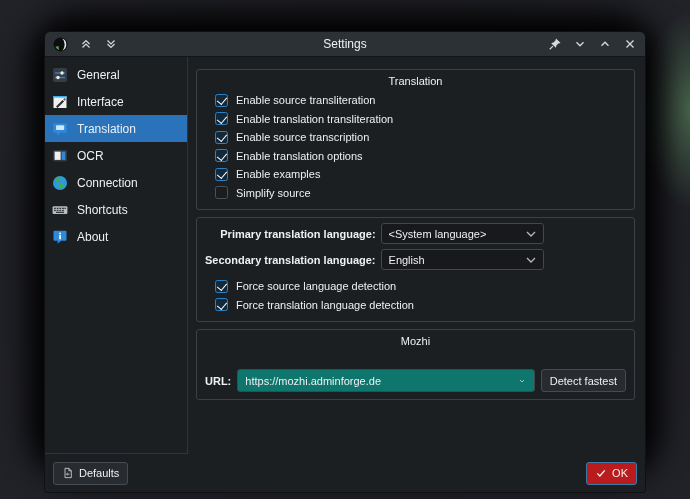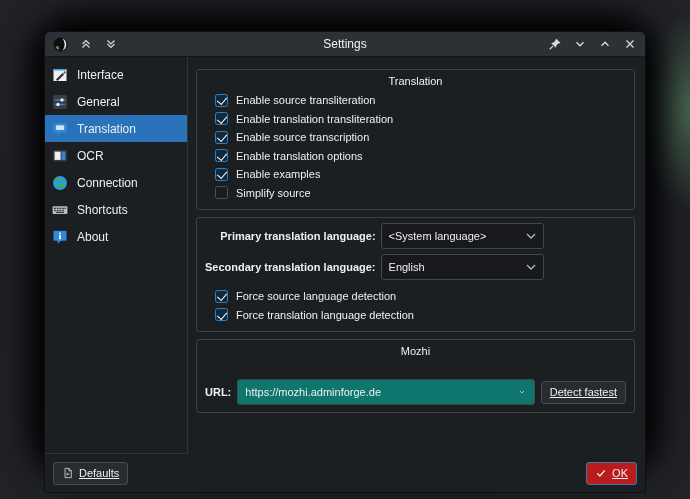--- a/index.html
+++ b/index.html
@@ -49,33 +49,33 @@
   .checkbox.checked { background:#12293c; border:1px solid #2e82c4; }
   .checkbox.checked::after {
     content:""; position:absolute; left:3px; top:0.5px; width:4.5px; height:8px;
     border-right:1.6px solid #fff; border-bottom:1.6px solid #fff; transform:rotate(40deg);
   }
   .checkbox.unchecked { background:#1a1d20; border:1px solid #4b5157; }
   .fieldgrid { display:grid; grid-template-columns:max-content 163px; gap:5px 5px; align-items:center; justify-content:start; margin:2px 0 7px; }
   .field-label { font-size:11px; text-align:right; white-space:nowrap;font-weight:bold; }
   .combobox {
     height:21px; background:#17191c; border:1px solid #41474d; border-radius:3px;
-    display:flex; align-items:center; padding:12px 7px; font-size:11px; gap:6px;
+    display:flex; align-items:center; padding:0 7px; font-size:11px; gap:6px;
   }
   .combobox .val { flex:1; white-space:nowrap; overflow:hidden; }
   .combo-arrow svg { width:10px; height:8px; display:block; }
   .url-row { display:flex; align-items:center; gap:6px; font-size:11px; margin-top:18px; }
   .url-combo { flex:1; height:23px; background:#0f766e; }
   
   .footer { height:38px; flex:none; display:flex; align-items:center; padding:0 8px; gap:7px; }
   .footer .spacer { flex:1; }
   .btn {
     height:23px; display:inline-flex; align-items:center; gap:5px; padding:0 8px;
     background:#282c31; border:1px solid #454b51; border-radius:3px;
-    color:#eef0f2; font-size:11px; font-family:inherit; white-space:nowrap;text-decoration:underline;
+    color:#eef0f2; font-size:11px; font-family:inherit; white-space:nowrap;
   }
   .btn svg { width:12px; height:12px; }
   .btn.ok { background:#b91c1c; border-color:#3a79a9; }
   .btn.detect { height:23px; }
 </style>
 </head>
 <body>
 
 <div class="shadow"></div>
 
@@ -126,36 +126,36 @@
             <path d="M4 4l8 8M12 4l-8 8"></path>
           </svg>
         </span>
     </div>
   </div>
 
   <div class="content">
     <div class="sidebar" id="sidebar">
         <div class="sb-item">
           <span class="sb-icon"><svg viewBox="0 0 16 16">
-              <rect x="1.5" y="2" width="13" height="12" fill="#f0f0f0"></rect>
-              <rect x="1.5" y="2" width="13" height="1.6" fill="#3daee9"></rect>
-              <path d="M4 12.5 10.6 5.9l1.5 1.5L5.5 14z" fill="#2b2f33"></path>
-              <path d="M11.2 5.3l1.3-1.3 1.5 1.5-1.3 1.3z" fill="#555b60"></path>
-            </svg></span>
-          <span>Interface</span>
-        </div>
-        <div class="sb-item">
-          <span class="sb-icon"><svg viewBox="0 0 16 16">
               <rect x="1" y="1" width="14" height="14" rx="2" fill="#383d42"></rect>
               <line x1="3" y1="6" x2="13" y2="6" stroke="#2d81d0" stroke-width="1.4"></line>
               <circle cx="10" cy="6" r="1.7" fill="#ececec"></circle>
               <line x1="3" y1="10.5" x2="13" y2="10.5" stroke="#2d81d0" stroke-width="1.4"></line>
               <circle cx="6" cy="10.5" r="1.7" fill="#ececec"></circle>
             </svg></span>
           <span>General</span>
+        </div>
+        <div class="sb-item">
+          <span class="sb-icon"><svg viewBox="0 0 16 16">
+              <rect x="1.5" y="2" width="13" height="12" fill="#f0f0f0"></rect>
+              <rect x="1.5" y="2" width="13" height="1.6" fill="#3daee9"></rect>
+              <path d="M4 12.5 10.6 5.9l1.5 1.5L5.5 14z" fill="#2b2f33"></path>
+              <path d="M11.2 5.3l1.3-1.3 1.5 1.5-1.3 1.3z" fill="#555b60"></path>
+            </svg></span>
+          <span>Interface</span>
         </div>
         <div class="sb-item selected">
           <span class="sb-icon"><svg viewBox="0 0 16 16">
               <path d="M2 2.3h12a.9.9 0 0 1 .9.9v7.6a.9.9 0 0 1-.9.9H8.6L5 14.8v-3.1H2a.9.9 0 0 1-.9-.9V3.2a.9.9 0 0 1 .9-.9z" fill="#2f88d8"></path>
               <rect x="4" y="4.3" width="8.2" height="4.6" rx="1" fill="#cfe7f8"></rect>
             </svg></span>
           <span>Translation</span>
         </div>
         <div class="sb-item">
           <span class="sb-icon"><svg viewBox="0 0 16 16">

